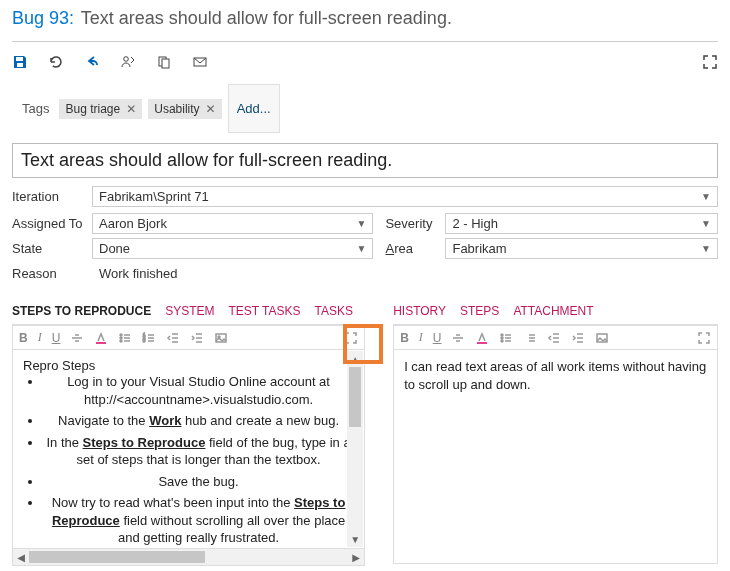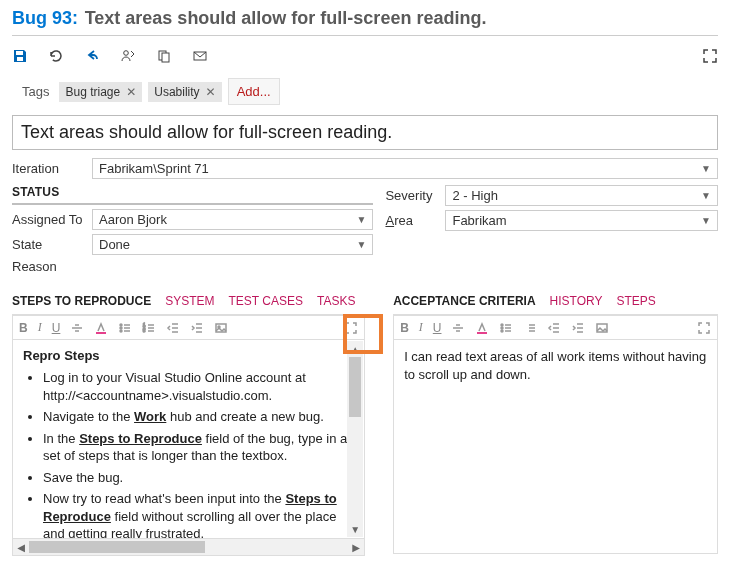--- a/index.html
+++ b/index.html
@@ -1,33 +1,33 @@
 <!DOCTYPE html>
 <html><head>
 <meta charset="utf-8">
 <style>
   * { box-sizing: border-box; margin: 0; padding: 0; }
   body { font-family: "Segoe UI", Arial, sans-serif; font-size: 13px; color: #222; background: #fff; width: 730px; }
   .page { padding: 8px 12px 0 12px; }
-  .title-row { margin-bottom: 6px; font-weight: bold; }
+  .title-row { margin-bottom: 12px; }
   .title-row a { color: #0078d4; text-decoration: none; font-size: 18px; }
   .title-row .sep { color: #0078d4; font-size: 18px; }
   .title-row .title { color: #5a5a5a; font-size: 18px; margin-left: 3px; }
   .hr { border: 0; border-top: 1px solid #ccc; margin: 6px 0 8px 0; }
   .toolbar { display: flex; align-items: center; gap: 20px; padding: 4px 0 10px 0; }
   .toolbar .spacer { flex: 1; }
   .tool-ico { width: 16px; height: 16px; display: inline-flex; align-items: center; justify-content: center; color: #444; }
   .tool-ico svg { width: 16px; height: 16px; }
   .ico-save { color: #0066b5; }
   .ico-undo { color: #0066b5; }
   .tags-row { display: flex; align-items: center; gap: 6px; padding: 4px 0 10px 0; margin-left: 10px; }
   .tags-label { color: #555; margin-right: 4px; }
   .tag { background: #e6e6e6; padding: 3px 6px; font-size: 12px; color: #333; display: inline-flex; align-items: center; gap: 6px; }
   .tag .x { color: #666; font-size: 12px; cursor: pointer; }
-  .tag-add { background: #f7f7f7; border: 1px solid #e0e0e0; padding: 5px 8px; color: #b91c1c; text-align: right; }
+  .tag-add { background: #f7f7f7; border: 1px solid #e0e0e0; padding: 16px 8px; color: #0c4a6e; text-align: right; }
   .main-title-box { width: 100%; border: 1px solid #bbb; padding: 6px 8px; font-size: 18px; color: #222; background: #fff; margin-bottom: 8px; }
   .field-row { display: flex; align-items: center; margin-bottom: 4px; }
   .field-label { width: 80px; color: #333; font-size: 13px; }
   .field-input { flex: 1; border: 1px solid #ccc; padding: 2px 6px; font-size: 13px; background: #fff; position: relative; display: flex; align-items: center; justify-content: space-between; color:#333; }
   .field-input.noborder { border-color: transparent; }
   .caret { color: #666; font-size: 10px; padding-left:6px; }
   .cols { display: flex; gap: 12px; margin-top: 6px; }
   .col { flex: 1; }
   .col-right { flex: 0.92; }
   .section-hd { font-weight: 600; font-size: 12px; color: #222; border-bottom: 2px solid #bfbfbf; padding-bottom: 4px; margin-bottom: 4px; letter-spacing: .2px; }
@@ -36,23 +36,23 @@
   .tab.active { font-weight: 700; color: #222; }
   .rte-toolbar { display: flex; align-items: center; gap: 10px; border: 1px solid #ddd; border-bottom: none; padding: 4px 6px; color:#888; font-size:12px; }
   .rte-toolbar .b { font-weight: 700; }
   .rte-toolbar .i { font-style: italic; font-family: serif; }
   .rte-toolbar .u { text-decoration: underline; }
   .rte-toolbar .sp { flex:1; }
   .rte-ico { width:14px; height:14px; display:inline-flex; align-items:center; justify-content:center; }
   .rte-ico svg { width:14px; height:14px; stroke:#999; fill:none; stroke-width:1.5; }
   .editor-wrap { position: relative; }
   .editor { border: 1px solid #ddd; padding: 8px 10px; height: 200px; overflow: hidden; position: relative; font-size:13px; }
-  .editor .hd { font-weight: 700; margin-bottom: 6px; }
+  .editor .hd { font-weight: 400; }
   .editor ul { padding-left: 20px; }
-  .editor li { margin-bottom: 4px; line-height: 1.35; }
+  .editor li { margin-bottom: 4px; line-height: 1.35; text-align: center; }
   .editor li b { font-weight: 700; text-decoration: underline; }
   .vscroll { position: absolute; right: 1px; top: 1px; bottom: 1px; width: 16px; background: #f1f1f1; }
   .vscroll .up, .vscroll .down { height: 16px; display:flex; align-items:center; justify-content:center; color:#666; font-size:10px;}
   .vscroll .thumb { position: absolute; top: 16px; left: 2px; right: 2px; height: 60px; background: #c6c6c6; }
   .hscroll { display:flex; align-items:center; background:#f1f1f1; border:1px solid #ddd; border-top:none; height:17px; }
   .hscroll .left,.hscroll .right{ width:16px; text-align:center; color:#666; font-size:10px;}
   .hscroll .track{ flex:1; position:relative; height:100%; }
   .hscroll .thumb{ position:absolute; left:0; top:2px; bottom:2px; width:55%; background:#c6c6c6; }
   .highlight-box { position:absolute; border:4px solid #ed7d31; width:40px; height:40px; pointer-events:none; }
   .acc-editor { border:1px solid #ddd; padding:8px 10px; height:215px; font-size:13px; line-height:1.4; }
@@ -128,37 +128,39 @@
   <div class="field-row">
     <div class="field-label">Iteration</div>
     <div class="field-input">
         <span>Fabrikam\Sprint 71</span>
         <span class="caret">▼</span>
       </div>
   </div>
 
   <div class="cols">
     <div class="col">
-      <div class="section-hd">STATUS</div>
       <div class="field-row">
           <div class="field-label">Assigned To</div>
           <div class="field-input">
             <span>Aaron Bjork</span>
             <span class="caret">▼</span>
           </div>
         </div>
       <div class="field-row">
           <div class="field-label">State</div>
           <div class="field-input">
             <span>Done</span>
             <span class="caret">▼</span>
           </div>
         </div>
       <div class="field-row">
           <div class="field-label">Reason</div>
+          <div class="field-input noborder">
+            <span>Work finished</span>
+          </div>
         </div>
     </div>
     <div class="col col-right">
       <div class="field-row">
           <div class="field-label" style="width:60px">Severity</div>
           <div class="field-input">
             <span>2 - High</span>
             <span class="caret">▼</span>
           </div>
         </div>
@@ -170,21 +172,21 @@
           </div>
         </div>
     </div>
   </div>
 
   <div class="cols" style="gap:28px; position:relative;">
     <div class="col" style="position:relative;">
       <div class="tabs">
         <span class="tab active">STEPS TO REPRODUCE</span>
         <span class="tab">SYSTEM</span>
-        <span class="tab">TEST CASES</span>
+        <span class="tab">TEST TASKS</span>
         <span class="tab">TASKS</span>
       </div>
       <div class="rte-toolbar">
         <span class="b">B</span>
         <span class="i">I</span>
         <span class="u">U</span>
         <span class="rte-ico">
             <svg viewBox="0 0 14 14">
               <path d="M2 7h10M5 4h4M5 10h4"></path>
             </svg>
@@ -257,23 +259,23 @@
               <div class="thumb"></div>
             </div>
           <div class="right">▶</div>
         </div>
       </div>
       <div class="highlight-box" style="top:30px; right:-18px;"></div>
     </div>
 
     <div class="col col-right">
       <div class="tabs">
-        <span class="tab active">ACCEPTANCE CRITERIA</span>
         <span class="tab">HISTORY</span>
         <span class="tab">STEPS</span>
+        <span class="tab">ATTACHMENT</span>
       </div>
       <div class="rte-toolbar">
         <span class="b">B</span>
         <span class="i">I</span>
         <span class="u">U</span>
         <span class="rte-ico">
             <svg viewBox="0 0 14 14">
               <path d="M2 7h10M5 4h4M5 10h4"></path>
             </svg>
           </span>

